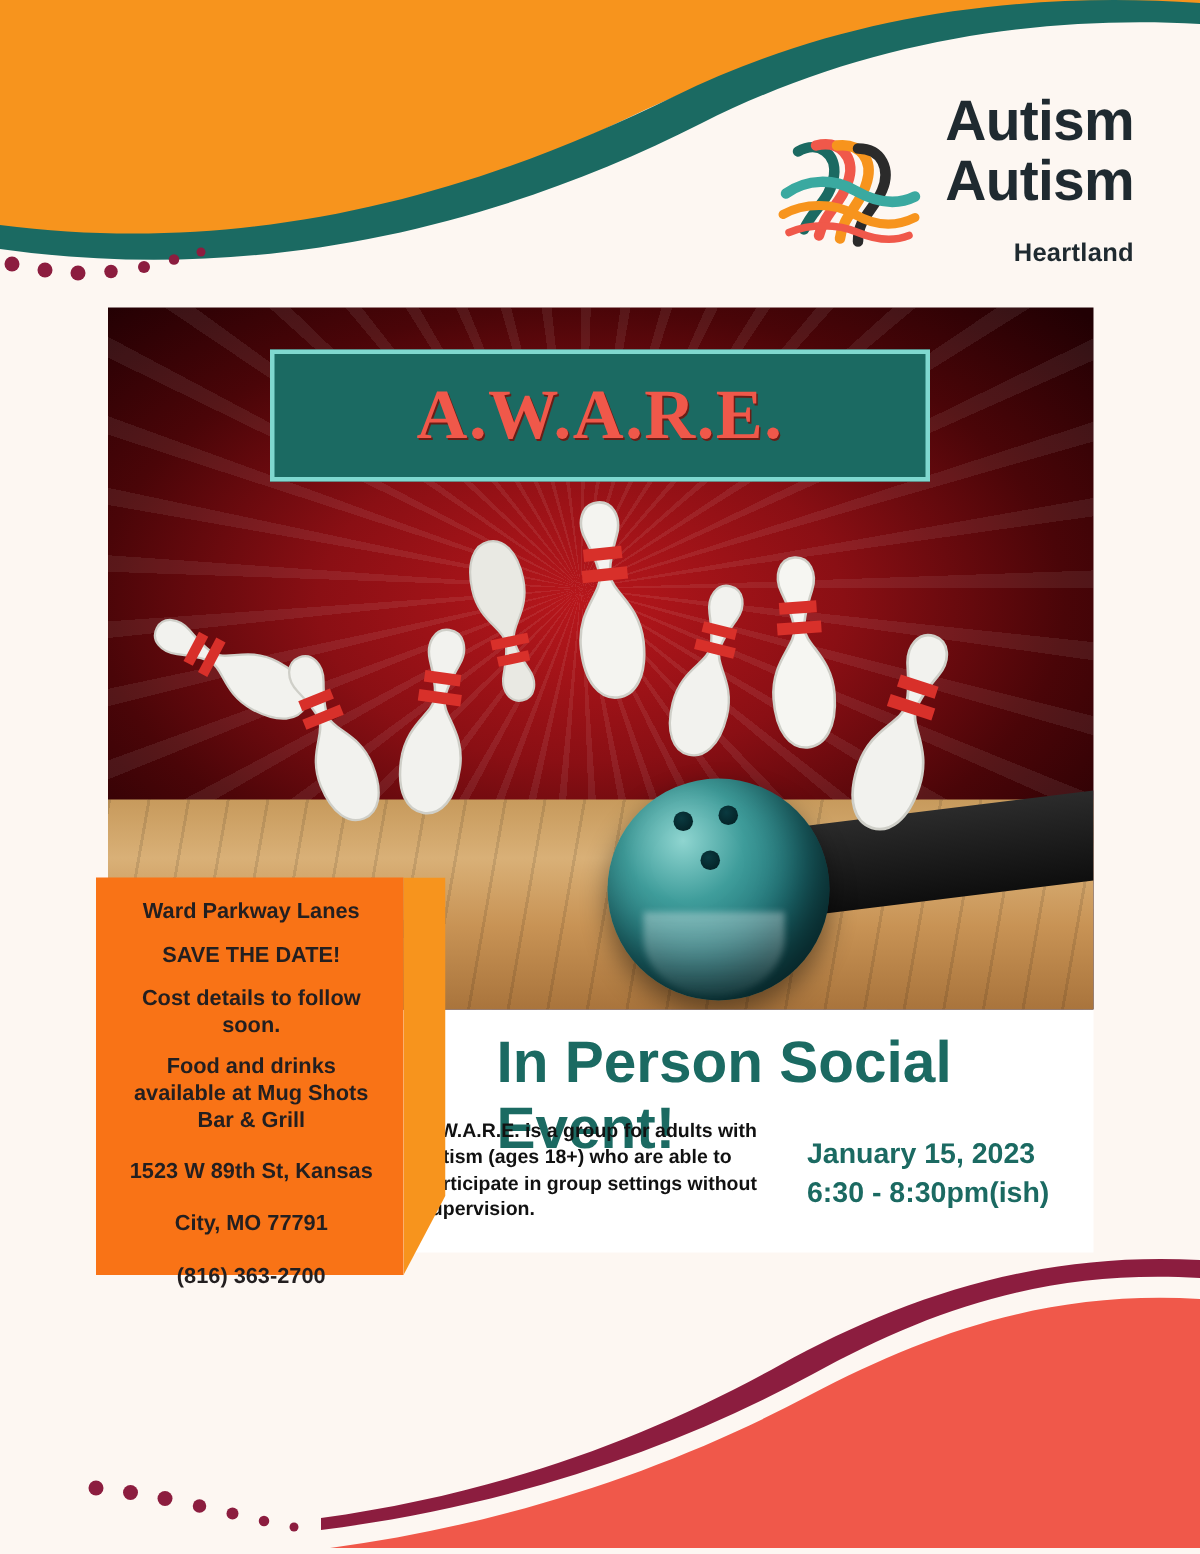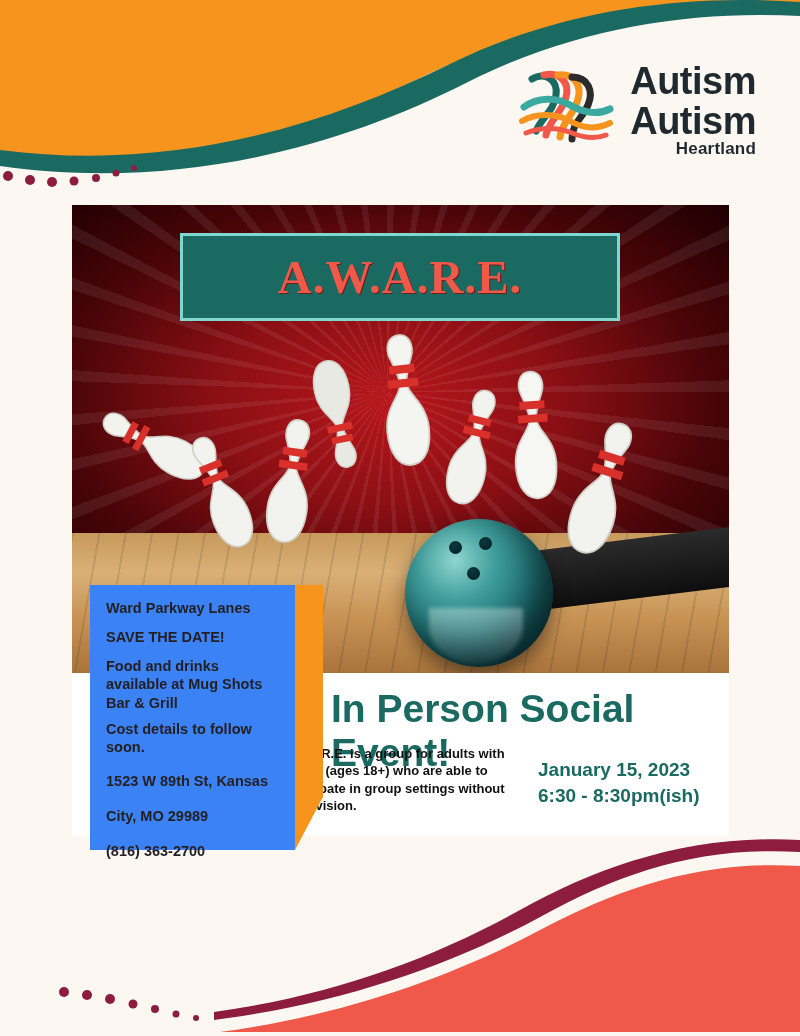--- a/index.html
+++ b/index.html
@@ -17,32 +17,32 @@
     overflow:hidden; pointer-events:none;
   }
   .bottom-swoosh {
     position:absolute; bottom:0; left:0; width:800px; height:230px;
     overflow:hidden; pointer-events:none;
   }
 
   
   .logo-block {
     position:absolute; top:62px; right:44px;
-    display:flex; align-items:center; gap:14px;
+    display:flex; align-items:flex-end; gap:14px;
   }
   .logo-mark { width:104px; height:90px; flex:none; }
   .logo-text { line-height:1.0; }
   .logo-text .l1, .logo-text .l2 {
     font-size:38px; font-weight:bold; color:#1f2a30; letter-spacing:-0.5px;
     display:block;
   }
   .logo-text .l2 { margin-top:2px; }
   .logo-text .l3 {
     display:block; text-align:right; font-size:17px; font-weight:bold;
-    color:#1f2a30; margin-top:0; letter-spacing:0.2px;
+    color:#1f2a30; margin-top:20px; letter-spacing:0.2px;
   }
 
   
   .flyer-card {
     position:absolute; left:72px; top:205px; width:657px; height:630px;
     background:#ffffff;
   }
 
   
   .photo {
@@ -118,22 +118,22 @@
     position:absolute; left:208px; top:540px; width:240px;
     font-size:13px; font-weight:bold; color:#111; line-height:1.33;
   }
   .date-block {
     position:absolute; left:466px; top:552px; width:180px;
     font-size:19px; font-weight:bold; color:#1b6a62; line-height:1.35;
   }
 
   
   .info-box {
-    position:absolute; left:90px; top:585px; width:205px; height:265px;
-    background:#3b82f6; color:#231f20;
+    position:absolute; left:64px; top:585px; width:205px; height:265px;
+    background:#f97316; color:#231f20;text-align:center;
   }
   .info-box .flap {
     position:absolute; right:-28px; top:0; width:28px; height:265px;
   }
   .info-inner { padding:14px 14px 0 16px; }
   .info-inner p { font-size:14.5px; font-weight:bold; line-height:1.25; margin-bottom:11px; }
   .info-inner p.tight { margin-bottom:8px; }
   .info-inner p.addr { margin-top:16px; margin-bottom:0; line-height:1.3; }
 </style>
 </head>
@@ -248,24 +248,24 @@
   </div>
 </div>
 
 <div class="info-box">
   <svg class="flap" viewBox="0 0 28 265" preserveAspectRatio="none">
     <polygon points="0,0 28,0 28,212 0,265" fill="#f7941d"></polygon>
   </svg>
   <div class="info-inner">
     <p>Ward Parkway Lanes</p>
     <p>SAVE THE DATE!</p>
+    <p class="tight">Cost details to follow soon.</p>
     <p class="tight">Food and drinks available at Mug Shots Bar &amp; Grill</p>
-    <p class="tight">Cost details to follow soon.</p>
     <p class="addr">1523 W 89th St, Kansas</p>
-    <p class="addr">City, MO 29989</p>
+    <p class="addr">City, MO 77791</p>
     <p class="addr">(816) 363-2700</p>
   </div>
 </div>
 
 <div class="bottom-swoosh">
   <svg width="800" height="230" viewBox="0 0 800 230">
     <path d="M800,40 C700,34 620,62 540,104 C450,152 340,190 220,206 L800,206 Z" fill="#f0584a" transform="translate(0,20)"></path>
     <path d="M800,34 C690,28 600,60 520,104 C430,154 330,190 214,206 L214,214 C340,198 450,160 542,110 C622,66 700,40 800,46 Z" fill="#8c1d3f"></path>
     <g fill="#8c1d3f">
       <circle cx="196" cy="212" r="3"></circle>

